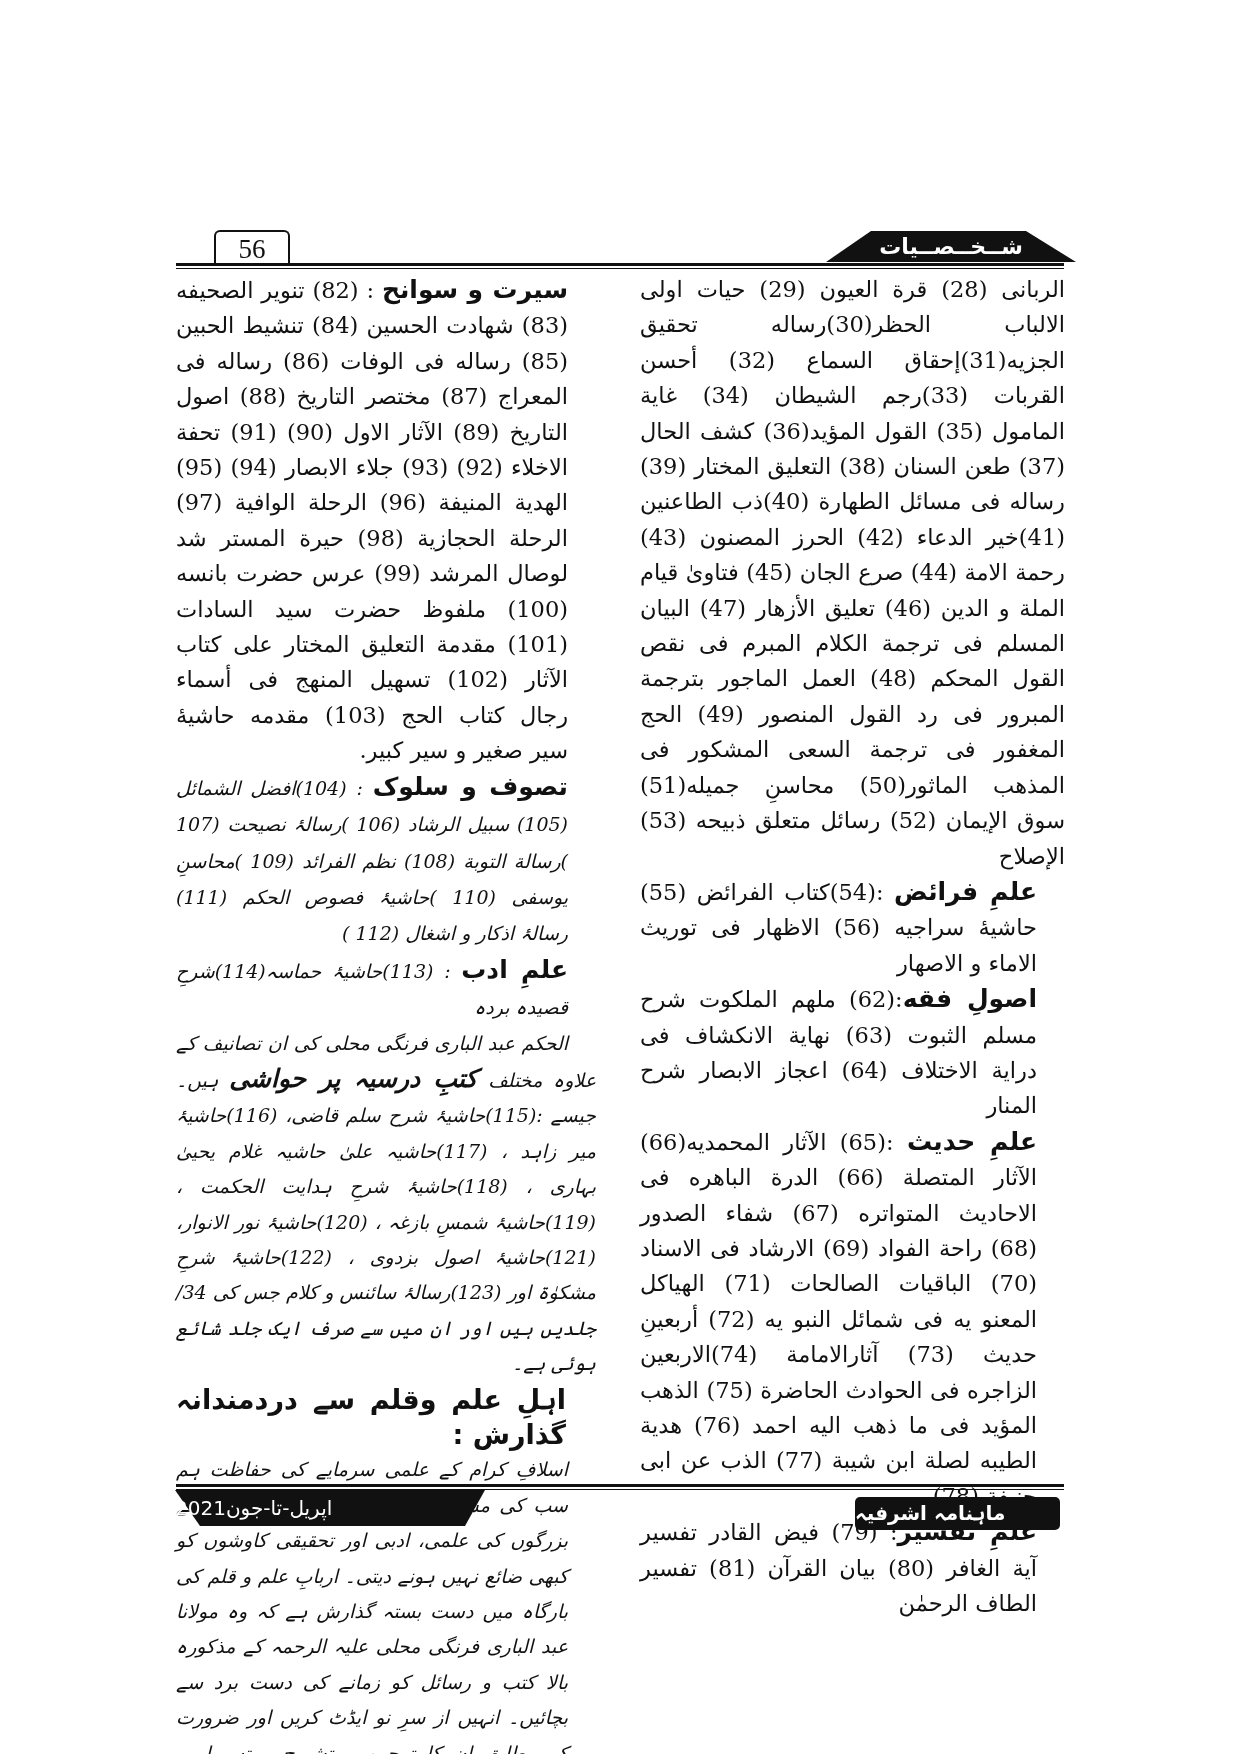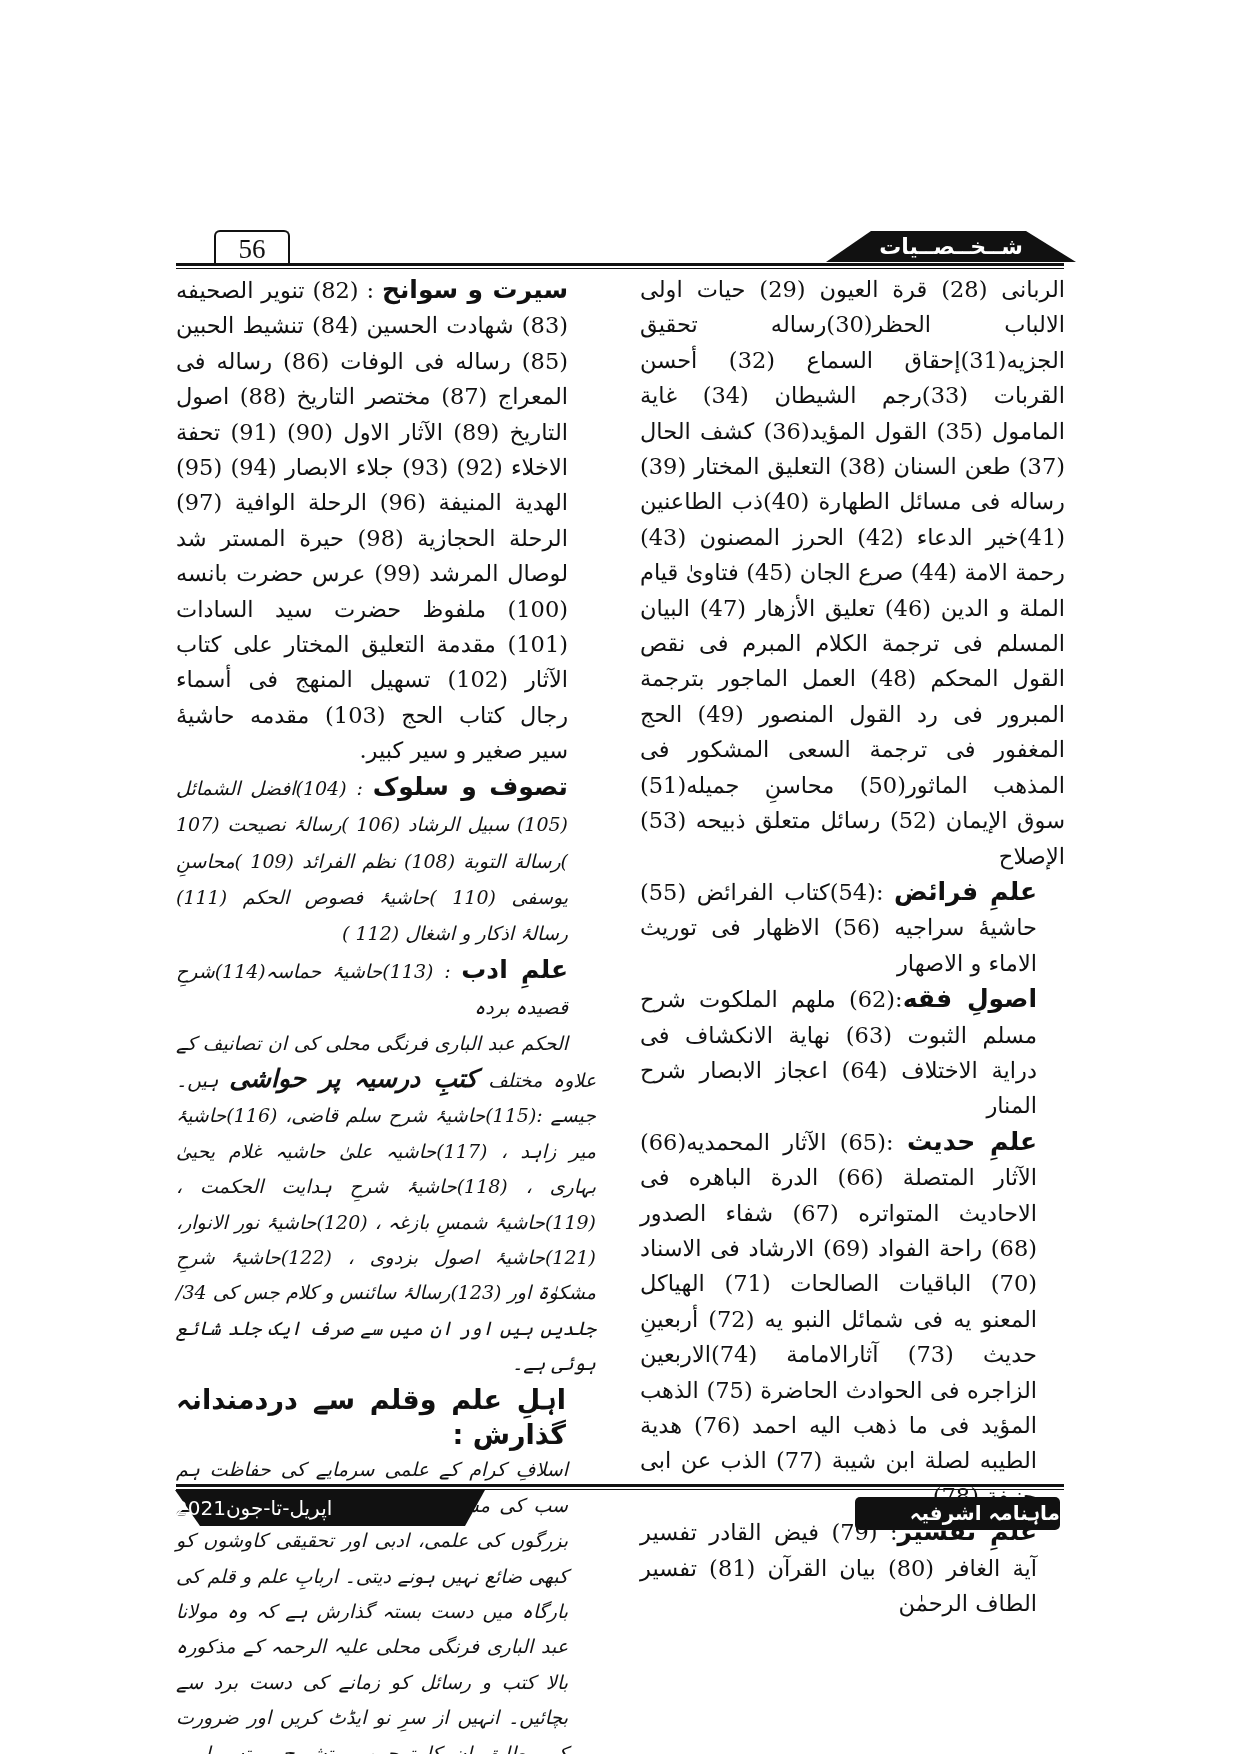--- a/index.html
+++ b/index.html
@@ -29,21 +29,21 @@
   .dots { text-align: right; }
 
   
   .footer-rule-top { position: absolute; left: 176px; top: 1484px; width: 888px; height: 3px; background: #111; }
   .footer-rule-bot { position: absolute; left: 176px; top: 1489px; width: 888px; height: 1px; background: #111; }
   .footer-date { position: absolute; left: 175px; top: 1490px; width: 160px; height: 36px; }
   .footer-date svg { position: absolute; left: 0; top: 0; }
   .footer-date span { position: absolute; left: 0; top: 0; width: 310px; text-align: left; color: #fff;
                       font-family: "DejaVu Sans", sans-serif; font-size: 20px; line-height: 36px; direction: rtl; }
   .footer-mag { position: absolute; left: 855px; top: 1497px; width: 205px; height: 33px;
-                background: #111; border-radius: 5px; color: #fff; text-align: right;
+                background: #111; border-radius: 5px; color: #fff; text-align: left;
                 font-family: "DejaVu Sans", sans-serif; font-weight: bold; font-size: 20px; line-height: 33px; direction: rtl; }
 </style>
 </head>
 <body>
 
 <div class="page-num-box">56</div>
 <div class="section-tab">
   <svg width="250" height="31">
     <polygon points="0,31 45,0 200,0 250,31" fill="#111"></polygon>
   </svg>

